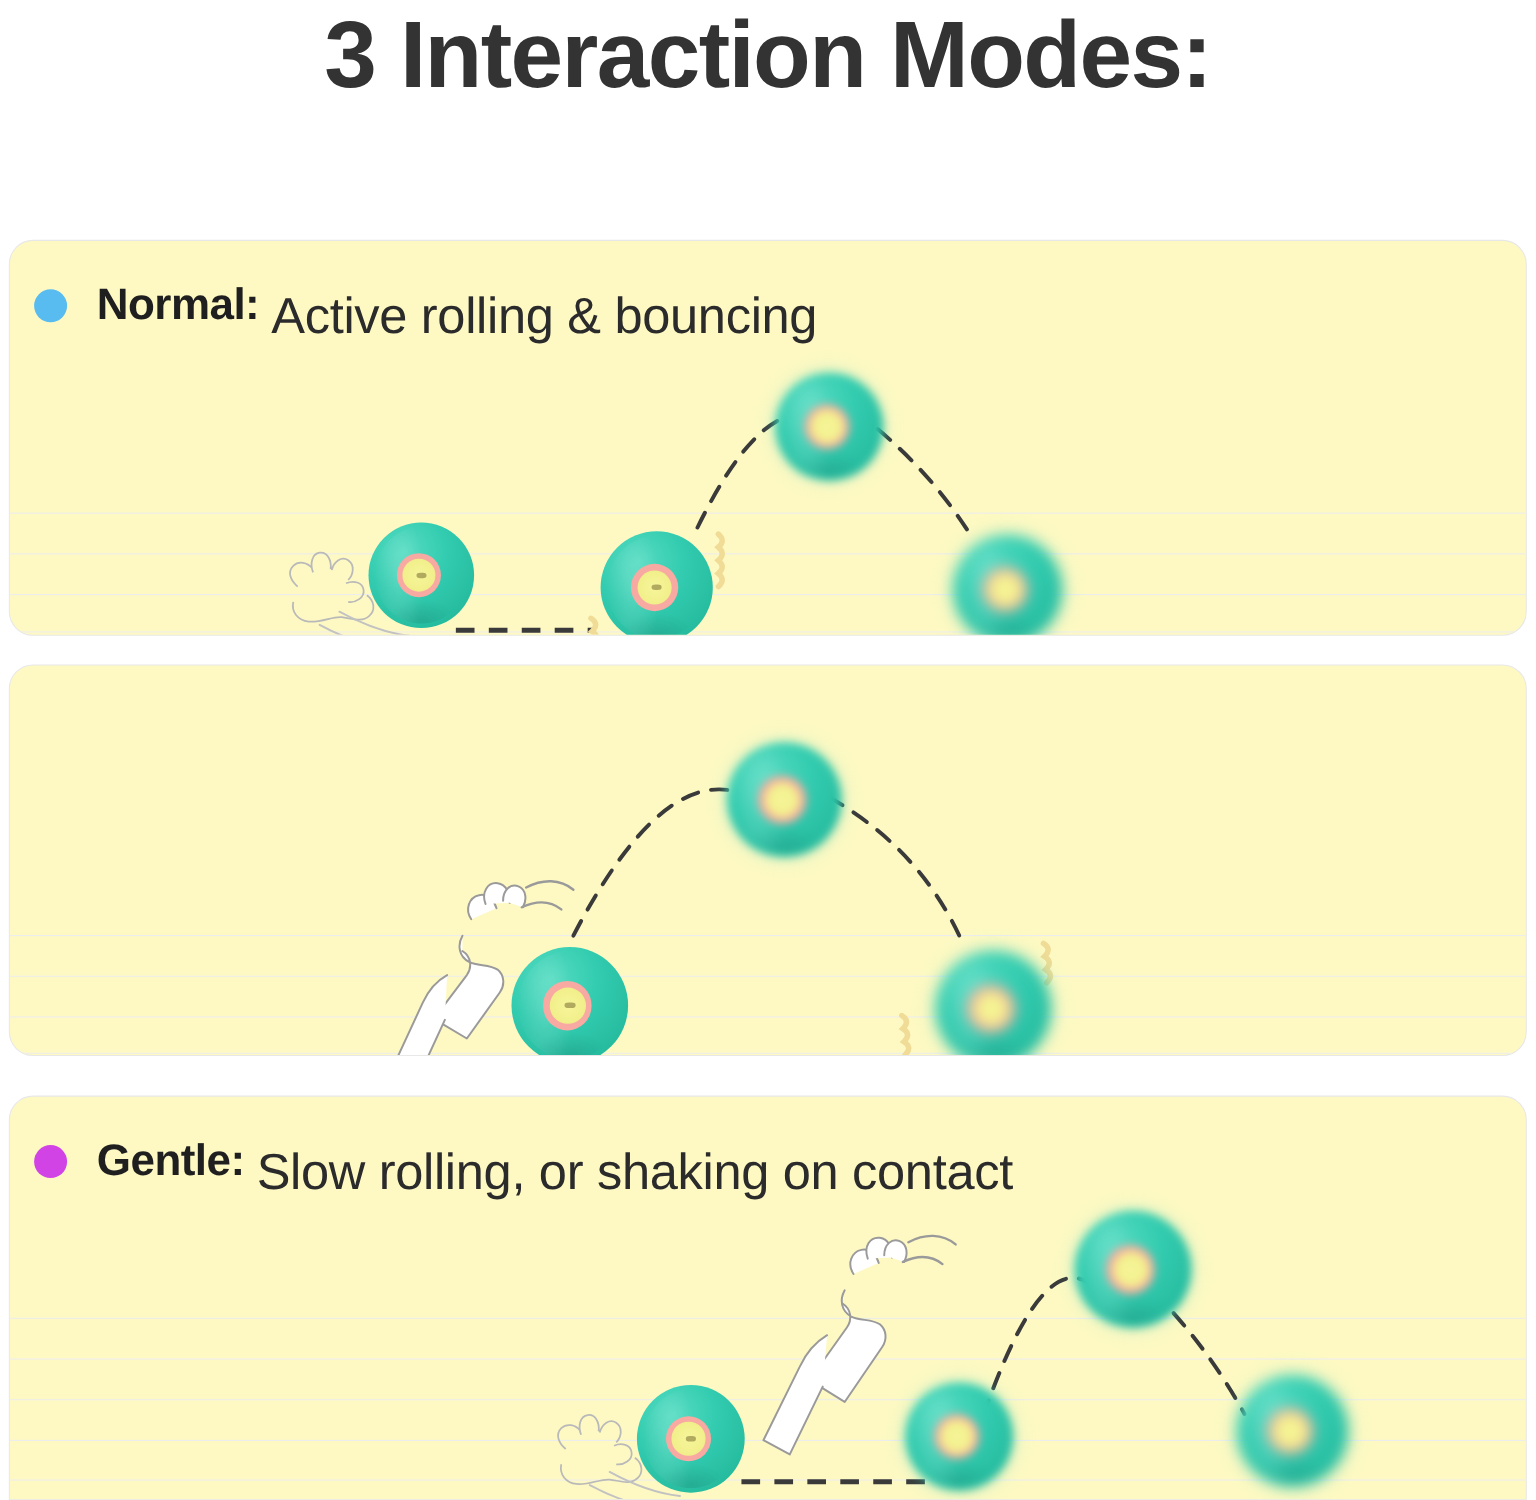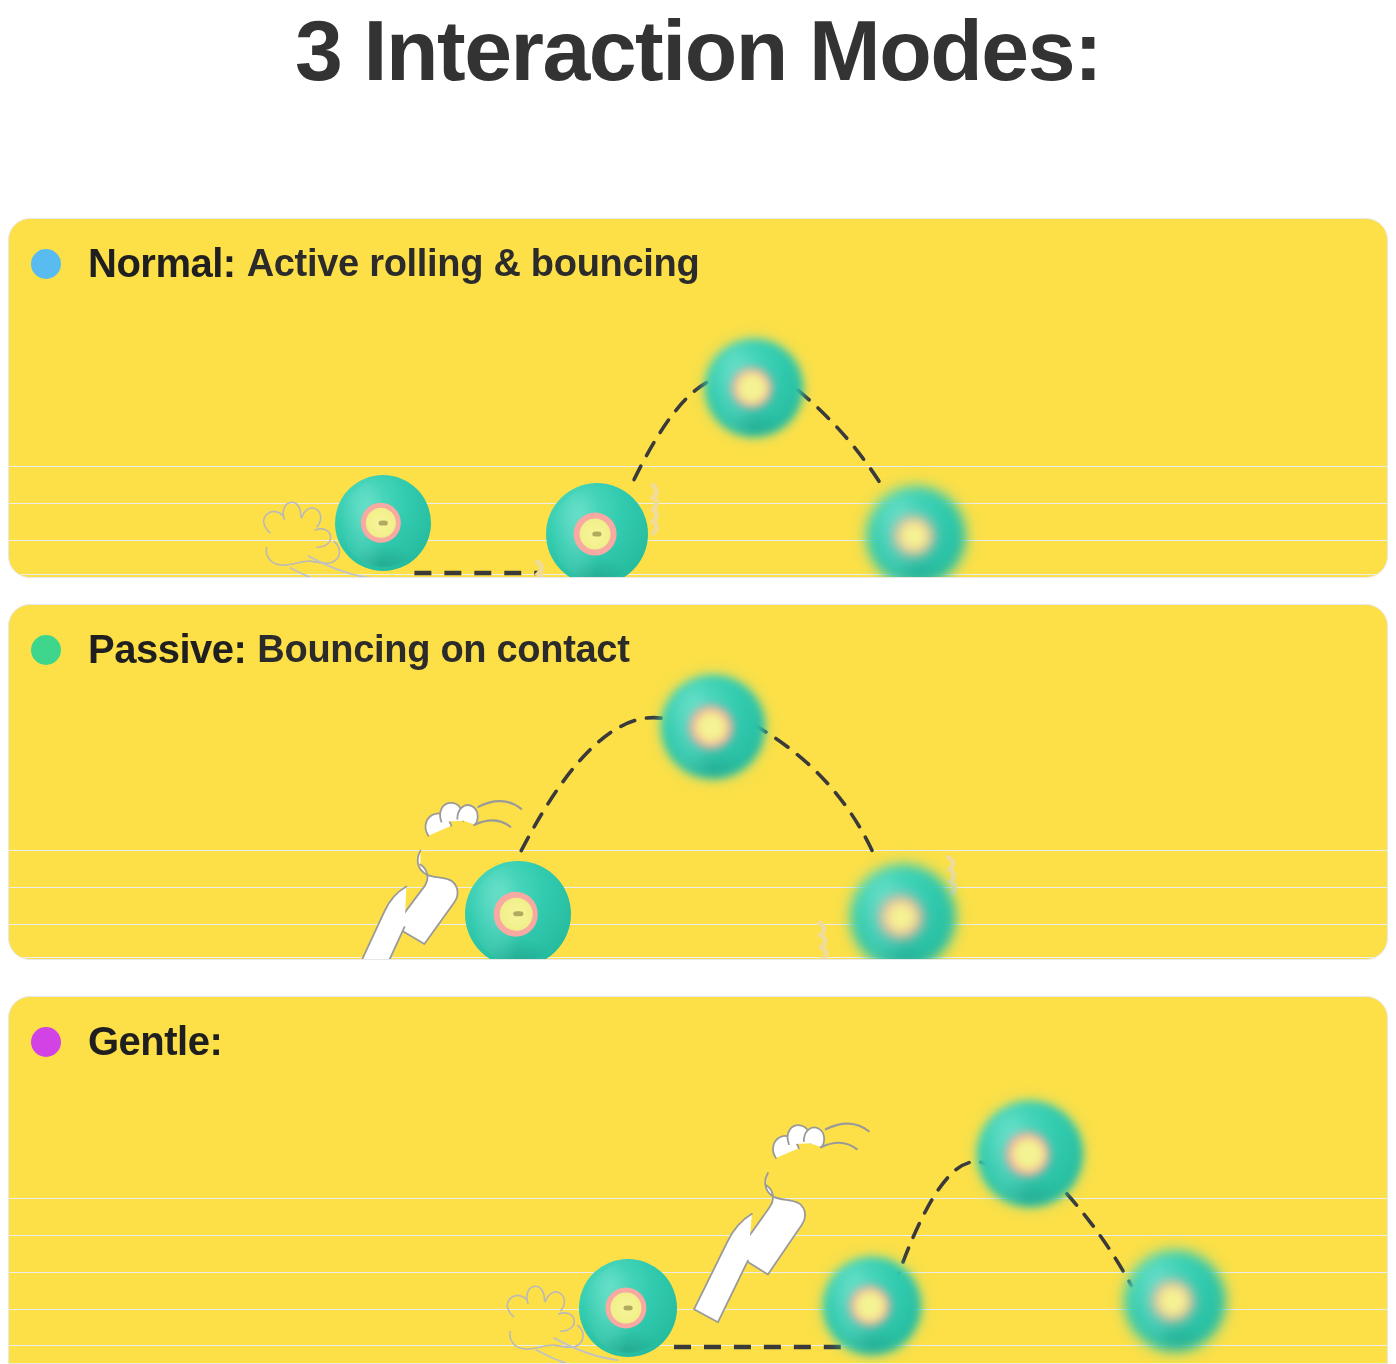--- a/index.html
+++ b/index.html
@@ -32,21 +32,21 @@
     letter-spacing: -1.5px;
     color: #333333;
     white-space: nowrap;
   }
 
   
   .card {
     position: absolute;
     left: 8px;
     width: 1380px;
-    background: #fde047;
+    background: #fef9c3;
     border: 1.5px solid #e8e8e8;
     border-radius: 22px;
     overflow: hidden;
   }
   .card-1 { top: 218px;  height: 360px; }
   .card-2 { top: 604px;  height: 356px; }
   .card-3 { top: 996px;  height: 368px; border-bottom-left-radius: 0; border-bottom-right-radius: 0; }
 
   
   .rules { position: absolute; left: 0; top: 0; width: 100%; height: 100%; }
@@ -73,25 +73,26 @@
     flex: 0 0 auto;
   }
 
   .mode-name {
     font-size: 40px;
     font-weight: 700;
     color: #1f1f1f;
     letter-spacing: -0.5px;
   }
   .mode-desc {
-    font-size: 38px;
-    font-weight: 700;
+    font-size: 46px;
+    font-weight: 400;
     color: #2b2b2b;
     margin-left: 11px;
     letter-spacing: -0.3px;
+    margin-top: 19px;
   }
 
   
   .scene {
     position: absolute;
     left: 0; top: 0;
     width: 100%; height: 100%;
     pointer-events: none;
   }
   .scene svg { display: block; width: 100%; height: 100%; }
@@ -222,25 +223,20 @@
 
   <div class="card card-2">
 
     <div class="rules">
       <i style="top:245px"></i>
       <i style="top:282px"></i>
       <i style="top:319px"></i>
       <i style="top:352px"></i>
     </div>
 
-    <div class="card-head">
-      <span class="mode-dot" style="background:#3dd68c"></span>
-      <span class="mode-name">Passive:</span>
-      <span class="mode-desc">Bouncing on contact</span>
-    </div>
 
     <div class="scene">
       <svg viewBox="0 0 1380 356" preserveAspectRatio="none">
 
         <g fill="#ffffff" stroke="#9a9a9a" stroke-width="1.8" stroke-linecap="round" stroke-linejoin="round">
           <path d="M420 232c-6-9-2-20 7-22 8-2 14 5 16 12"></path>
           <path d="M433 218c-4-11 2-20 11-19 8 1 12 10 11 18"></path>
           <path d="M449 215c0-10 7-16 14-13 7 3 8 12 4 19"></path>
           <path d="M412 247c-5 9-3 19 6 24 8 4 19 2 26 7 6 5 7 14 2 21
                    l-30 42 -30 -18 30 -40c5-7 4-17-4-22"></path>
@@ -286,20 +282,21 @@
       <i style="top:201px"></i>
       <i style="top:238px"></i>
       <i style="top:275px"></i>
       <i style="top:312px"></i>
       <i style="top:348px"></i>
     </div>
 
     <div class="card-head">
       <span class="mode-dot" style="background:#d243e6"></span>
       <span class="mode-name">Gentle:</span>
+      <span class="mode-desc">Slow rolling, or shaking on contact</span>
     </div>
 
     <div class="scene">
       <svg viewBox="0 0 1380 368" preserveAspectRatio="none">
 
         <g fill="none" stroke="#b9b9b9" stroke-width="1.6">
           <path d="M506 322c-6-5-10-13-4-19 5-5 13-3 17 2M520 309c-3-8-1-17 6-18 7-1 11 7 10 15M537 307c2-8 9-13 15-9 6 4 5 13 0 18M550 319c7-3 15-1 16 6 1 7-7 12-14 11M502 336c-2 9 4 17 14 18 12 1 22-5 30-4 9 1 18 5 25-1 6-5 5-14-2-19"></path>
         </g>
 
         <g fill="none" stroke="#c2c2c2" stroke-width="1.8" stroke-linecap="round">

